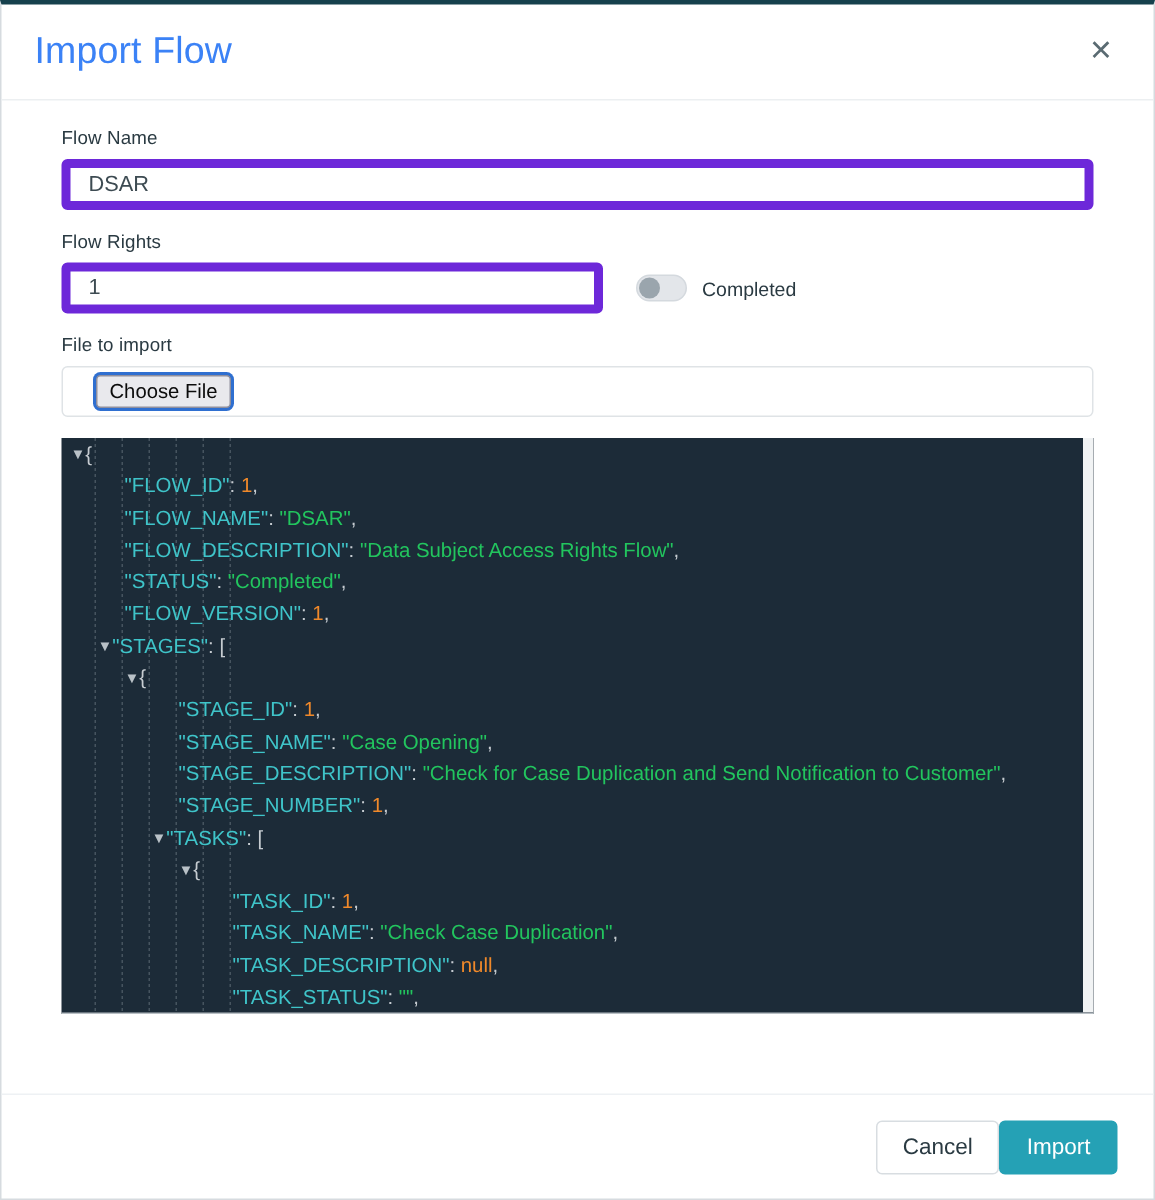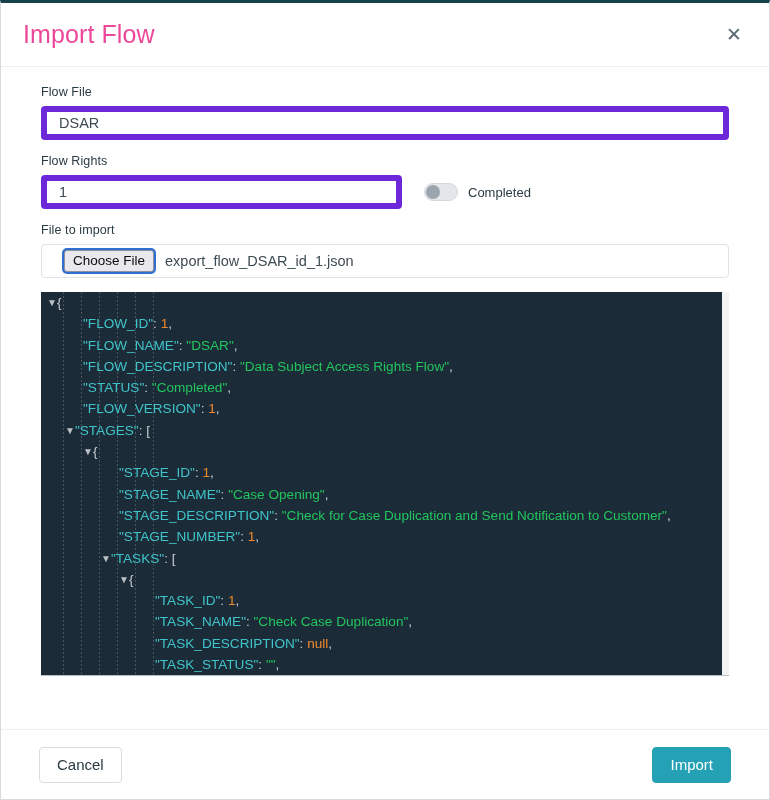--- a/index.html
+++ b/index.html
@@ -32,21 +32,21 @@
     height: 64px;
     flex: 0 0 64px;
     border-bottom: 1px solid #eceff1;
     display: flex;
     align-items: center;
     padding: 0 22px;
   }
   .modal-title {
     font-size: 25px;
     font-weight: 400;
-    color: #ec4899;
+    color: #3b82f6;
     letter-spacing: 0.1px;
   }
   .close-btn {
     position: absolute;
     right: 22px;
     top: 18px;
     width: 26px;
     height: 26px;
     display: flex;
     align-items: center;
@@ -208,23 +208,22 @@
     position: relative;
     top: -1px;
   }
 
   
   .modal-footer {
     flex: 0 0 70px;
     border-top: 1px solid #eef1f4;
     display: flex;
     align-items: center;
-    justify-content: space-between;
-    padding: 0 38px;
-    gap: 12px;
+    justify-content: flex-end;
+    padding: 0 24px;
   }
   .btn {
     height: 36px;
     border-radius: 4px;
     font-size: 15px;
     font-family: "Liberation Sans", sans-serif;
     cursor: pointer;
     padding: 0 17px;
   }
   .btn-cancel {
@@ -244,42 +243,41 @@
 <div class="modal">
 
   <div class="modal-header">
     <div class="modal-title">Import Flow</div>
     <button class="close-btn">✕</button>
   </div>
 
   <div class="modal-body">
 
     <div class="field-block">
-      <div class="field-label">Flow File</div>
+      <div class="field-label">Flow Name</div>
       <input class="text-input" type="text" value="DSAR" style="">
     </div>
 
     <div class="field-block">
       <div class="field-label">Flow Rights</div>
       <div class="version-row">
         <input class="text-input version-input" type="text" value="1" style="">
         <div class="toggle-wrap">
           <div class="toggle">
             <div class="knob"></div>
           </div>
           <div class="toggle-label">Completed</div>
         </div>
       </div>
     </div>
 
     <div class="field-block">
       <div class="field-label">File to import</div>
       <div class="file-input-box">
         <button class="choose-file-btn">Choose File</button>
-        <span class="file-name">export_flow_DSAR_id_1.json</span>
       </div>
     </div>
 
     <div>
       <div class="editor">
         <div class="gutter-guides" id="guides">
             <div class="guide" style="left: 22px;"></div>
             <div class="guide" style="left: 40px;"></div>
             <div class="guide" style="left: 58px;"></div>
             <div class="guide" style="left: 76px;"></div>

